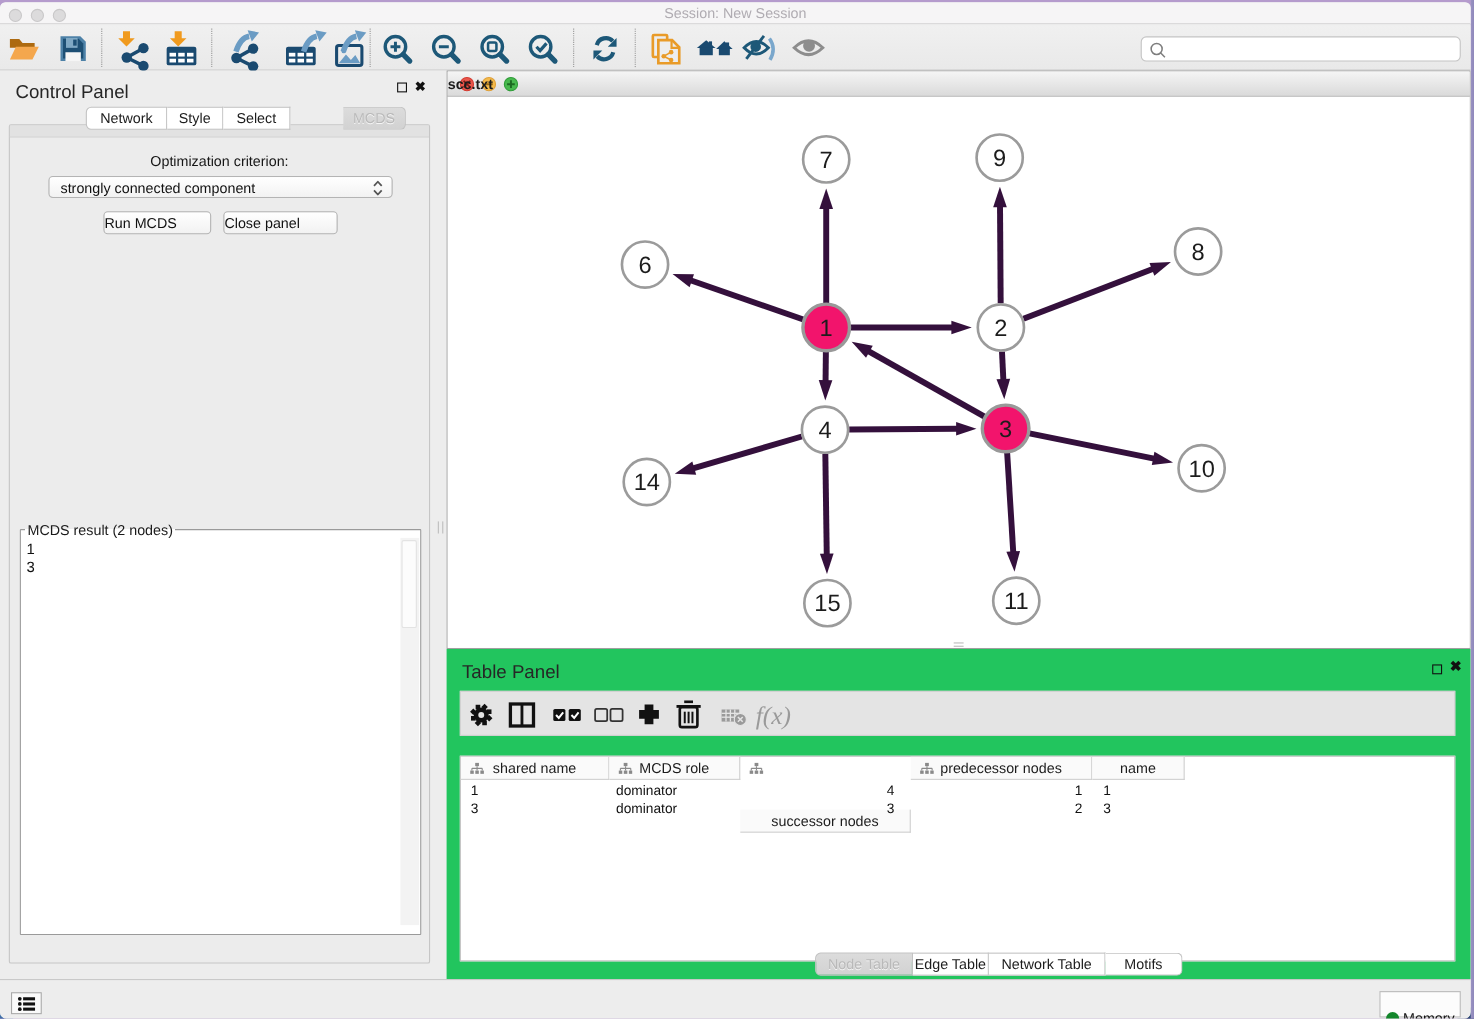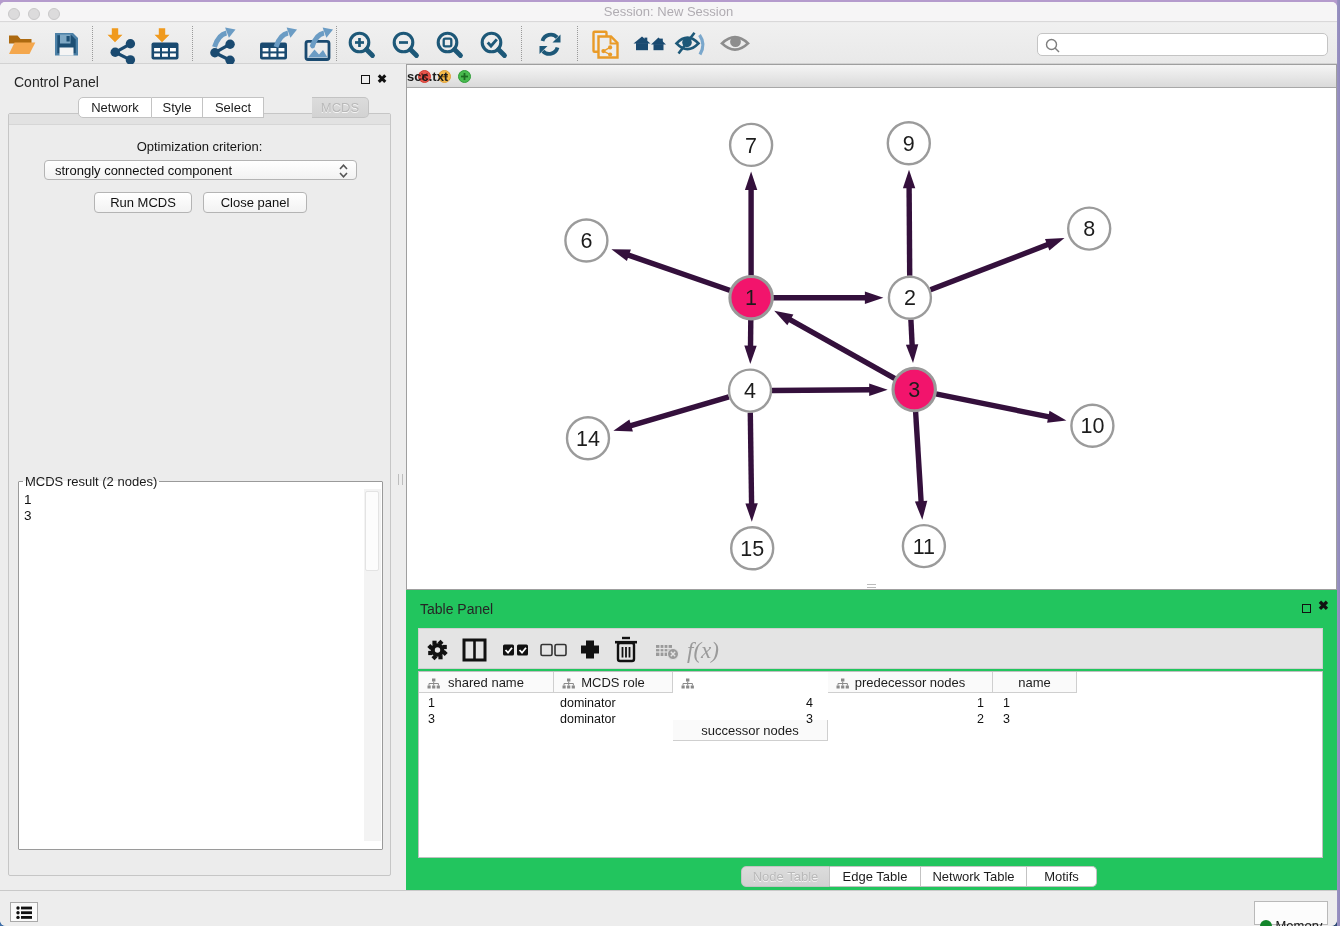--- a/index.html
+++ b/index.html
@@ -17,56 +17,56 @@
   #wtitle { position:absolute; top:2px; left:0; width:100%; text-align:center;
          font-size:13px; color:#b0acb2; }
   
   #toolbar { position:absolute; left:0; top:21px; width:1337px; height:41px;
          background:linear-gradient(#f0f0f0,#e9e9e9); border-bottom:1px solid #d2d2d2; }
   .tsep { position:absolute; top:3px; height:35px; width:0;
          border-left:1px dotted #9a9a9a; }
   #searchbox { position:absolute; left:1037px; top:10px; width:291px; height:23px;
          background:#fff; border:1px solid #c4c4c4; border-radius:5px; }
   
-  .ptitle { font-size:14px; color:#262626; }
+  .ptitle { font-size:17px; color:#262626; }
   .pbtn-sq { display:block; width:9px; height:9px; border:1.6px solid #111; }
   .pbtn-x { font-size:13px; color:#111; font-weight:bold; }
   
   #ctrl { position:absolute; left:0; top:63px; width:392px; height:825px; background:#ededed; }
   .tabstrip { position:absolute; display:flex; z-index:5; }
   .tab { height:21px; font-size:13px; color:#1c1c1c; background:#fff;
          border:1px solid #c3c3c3; border-left:none; padding:2px 0 0 0; text-align:center; }
   .tab.first { border-left:1px solid #c3c3c3; border-radius:5px 0 0 5px; }
   .tab.last { border-radius:0 5px 5px 0; }
   .tab.sel { background:linear-gradient(#dcdcdc,#d2d2d2); color:#b9b9b9;
          text-shadow:0 1px 0 #f5f5f5;margin-left:48px; }
   #mcdspanel { position:absolute; left:8px; top:48px; width:383px; height:763px;
          border:1px solid #c6c6c6; background:#ececec; border-radius:2px;}
   #mcdspanel .topstrip { position:absolute; left:0; top:0; width:100%; height:11px;
          background:#e2e2e2; border-bottom:1px solid #d6d6d6;}
   .macbtn { position:absolute; background:linear-gradient(#ffffff,#f2f2f2);
          border:1px solid #b4b4b4; border-radius:4px; font-size:13px; color:#111;
-         text-align:center; }
+         text-align:left; }
   fieldset#res { position:absolute; left:9px; top:360px; width:365px; height:376px;
          border:1px solid #9a9a9a; border-radius:1px; background:#fff; }
   fieldset#res legend { font-size:13px; color:#1a1a1a; margin-left:4px; padding:0 2px; }
   
   #netframe { position:absolute; left:406px; top:62px; width:931px; height:526px;
          border:1px solid #9f9f9f; background:#fff; }
   #nettitle { position:absolute; left:0; top:0; width:100%; height:23px;
          background:linear-gradient(#f5f5f5,#dadada); border-bottom:1px solid #a8a8a8; }
   .tl { position:absolute; top:5px; width:13px; height:13px; border-radius:50%; }
   #nettext { position:absolute; top:4px; width:100%; text-align:left; font-size:13px;
          color:#1c1c1c; font-weight:bold; }
   
   #tablepanel { position:absolute; left:406px; top:588px; width:931px; height:300px;
          background:#22c55e; }
   #ttoolbar { position:absolute; left:12px; top:38px; width:905px; height:41px;
          background:#e4e4e4; border:1px solid #d0d0d0; }
-  #tbl { position:absolute; left:12px; top:81px; width:905px; height:187px;
+  #tbl { position:absolute; left:12px; top:97px; width:905px; height:187px;
          background:#fff; border:1px solid #c0c0c0; }
   .th { position:absolute; top:0; height:21px; background:#fafafa;
         border-right:1px solid #cfcfcf; border-bottom:1px solid #cfcfcf;
         font-size:13px; color:#1c1c1c; text-align:center; padding-top:3px; }
   .td { position:absolute; font-size:12.5px; color:#111; height:16px; }
   
   
   #statusbar { position:absolute; left:0; top:888px; width:1337px; height:38px;
          border-top:1px solid #c9c9c9; background:#ededed; }
 </style></head>
@@ -366,21 +366,21 @@
       <div class="td" style="left:409px;top:24px;width:156px;text-align:right;">1</div>
       <div class="td" style="left:584px;top:24px;">1</div>
       <div class="td" style="left:9px;top:40px;">3</div>
       <div class="td" style="left:141px;top:40px;">dominator</div>
       <div class="td" style="left:254px;top:40px;width:140px;text-align:right;">3</div>
       <div class="td" style="left:409px;top:40px;width:156px;text-align:right;">2</div>
       <div class="td" style="left:584px;top:40px;">3</div>
     </div>
     <div class="tabstrip" style="left:287px;top:276px;">
       <div class="tab first sel" style="width:89px;">Node Table</div>
-      <div class="tab" style="width:91px;">Edge Table</div>
+      <div class="tab" style="width:69px;">Edge Table</div>
       <div class="tab" style="width:106px;">Network Table</div>
       <div class="tab last" style="width:70px;">Motifs</div>
     </div>
   </div>
 
   <div id="statusbar">
     <div style="position:absolute;left:10px;top:11px;width:28px;height:20px;background:#fafafa;border:1px solid #a9a9a9;">
       <svg width="16" height="15" style="display:block;margin:2px auto 0">
         <circle cx="2" cy="3" r="1.7" fill="#111"></circle>
           <rect x="5" y="1.6" width="11" height="2.8" fill="#111"></rect>

